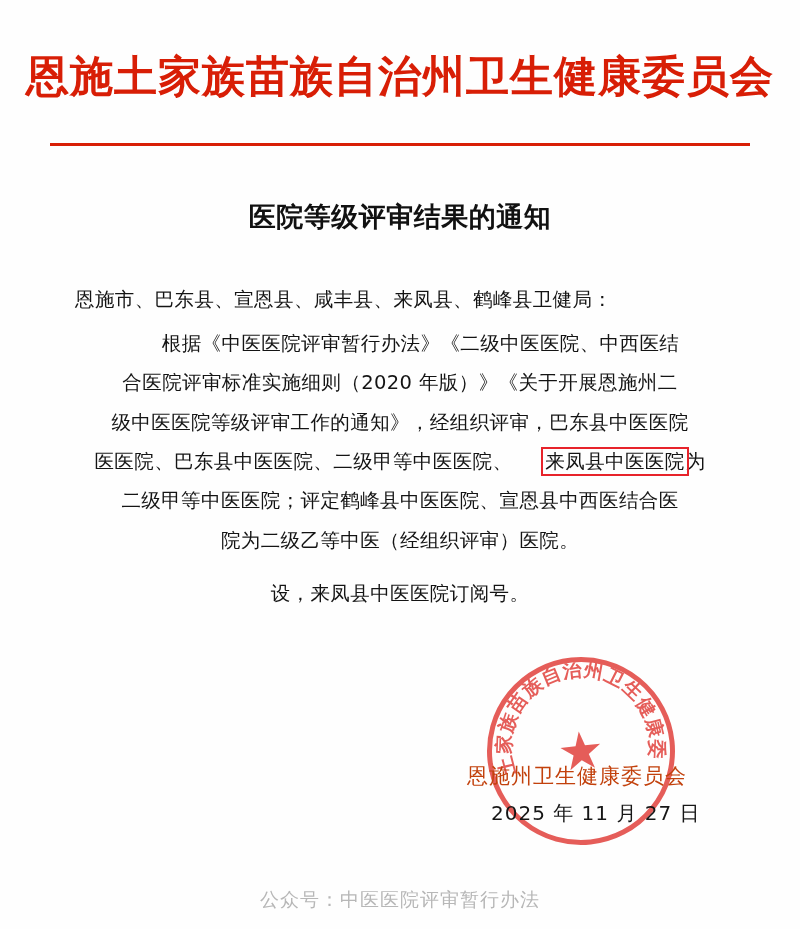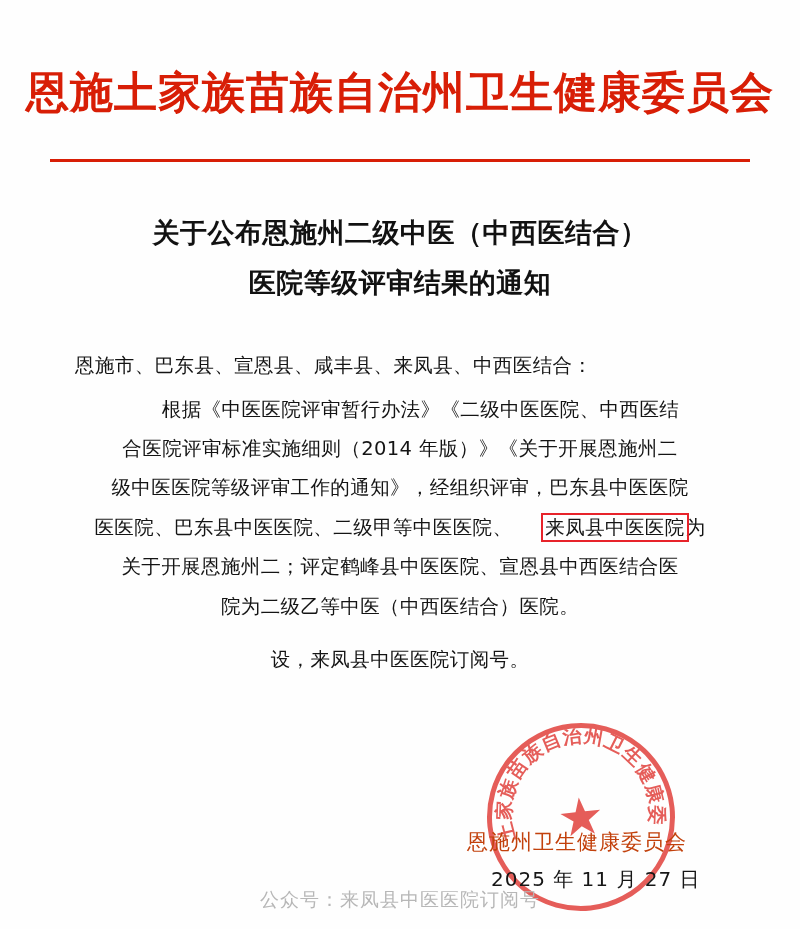--- a/index.html
+++ b/index.html
@@ -12,21 +12,21 @@
     background: #ffffff;
     font-family: "DejaVu Sans", "Liberation Sans", sans-serif;
     overflow: hidden;
     position: relative;
   }
   .page {
     position: relative;
     width: 800px;
     height: 929px;
     box-sizing: border-box;
-    padding: 16px;
+    padding: 0;
     background: #fefefe;
   }
 
   
   .letterhead {
     text-align: center;
     padding-top: 52px;
   }
   .letterhead-title {
     color: #d81e06;
@@ -179,35 +179,34 @@
 <body>
 
 <div class="page">
 
   <div class="letterhead">
     <div class="letterhead-title">恩施土家族苗族自治州卫生健康委员会</div>
     <div class="letterhead-rule"></div>
   </div>
 
   <div class="doc-title">
-    <span class="line">关于公布恩施州二级中医（中西医结合）</span>
     <span class="line">医院等级评审结果的通知</span>
   </div>
 
   <div class="body-block">
 
-    <div class="recipient">恩施市、巴东县、宣恩县、咸丰县、来凤县、中西医结合：</div>
+    <div class="recipient">恩施市、巴东县、宣恩县、咸丰县、来凤县、鹤峰县卫健局：</div>
 
     <div class="para">
       <span class="para-line indent2">根据《中医医院评审暂行办法》《二级中医医院、中西医结</span>
-      <span class="para-line">合医院评审标准实施细则（2014 年版）》《关于开展恩施州二</span>
+      <span class="para-line">合医院评审标准实施细则（2020 年版）》《关于开展恩施州二</span>
       <span class="para-line">级中医医院等级评审工作的通知》，经组织评审，巴东县中医医院</span>
       <span class="para-line"><span>医医院、巴东县中医医院、二级甲等中医医院、</span><span class="boxed">来凤县中医医院</span><span>为</span></span>
-      <span class="para-line">关于开展恩施州二；评定鹤峰县中医医院、宣恩县中西医结合医</span>
-      <span class="para-line">院为二级乙等中医（中西医结合）医院。</span>
+      <span class="para-line">二级甲等中医医院；评定鹤峰县中医医院、宣恩县中西医结合医</span>
+      <span class="para-line">院为二级乙等中医（经组织评审）医院。</span>
     </div>
 
     <div class="para" style="margin-top:14px;">
       <span class="para-line">设，来凤县中医医院订阅号。</span>
     </div>
 
     <div class="sign-zone">
 
       <div class="seal">
         <svg class="seal-arc" viewBox="0 0 178 178">
@@ -221,15 +220,15 @@
         <div class="seal-star">★</div>
         <div class="seal-bottom"></div>
       </div>
 
       <div class="signer">恩施州卫生健康委员会</div>
       <div class="sign-date">2025 年 11 月 27 日</div>
     </div>
 
   </div>
 
-  <div class="watermark">公众号：来凤县中医医院订阅号</div>
+  <div class="watermark">公众号：中医医院评审暂行办法</div>
 
 </div>
 
 </body></html>

